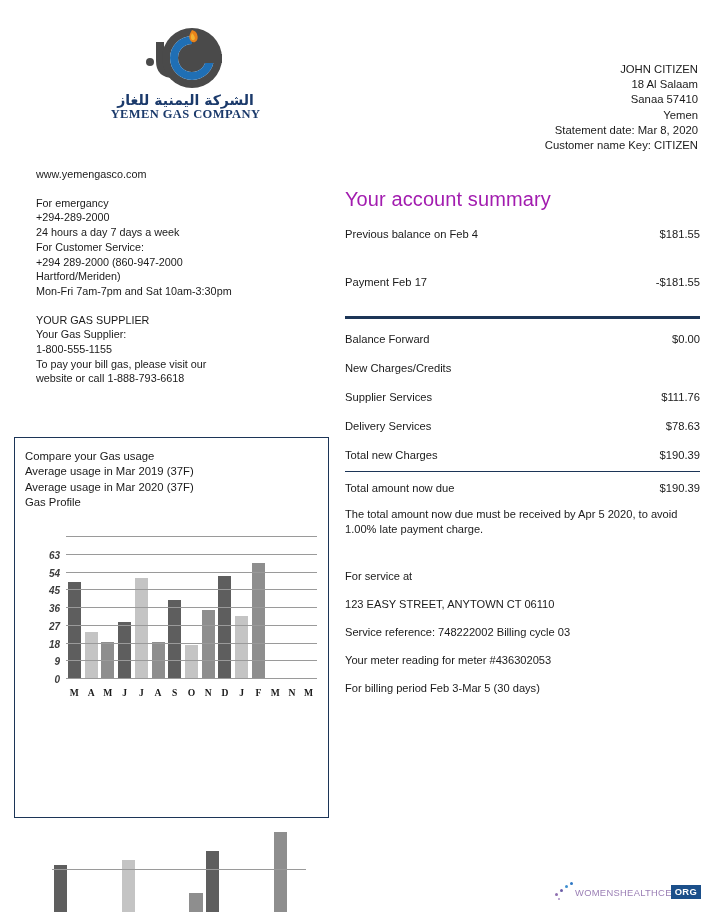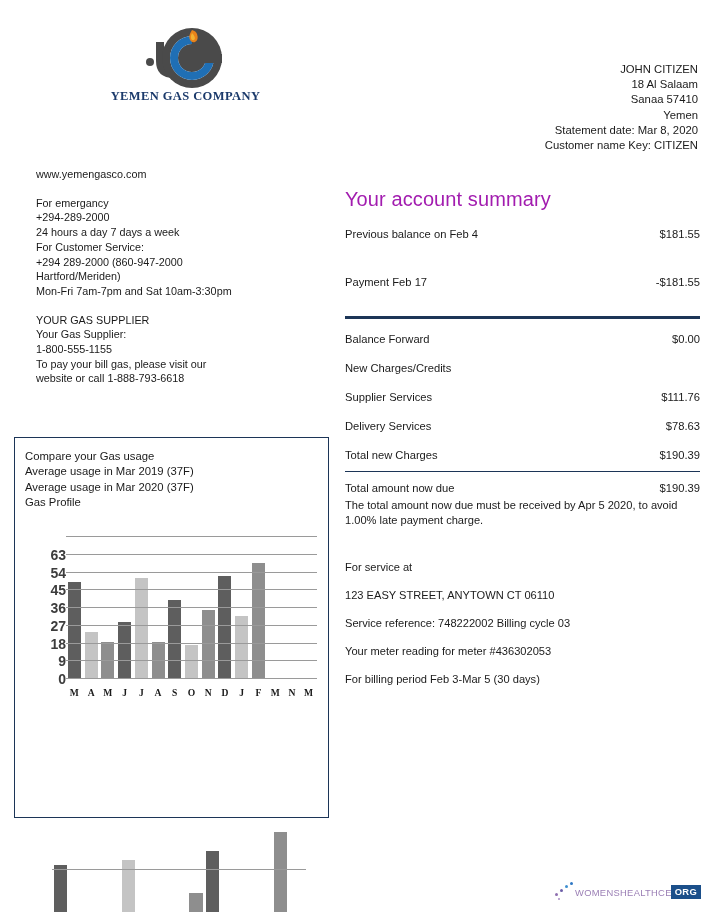--- a/index.html
+++ b/index.html
@@ -104,21 +104,21 @@
     border-top: 3px solid #1c3557;
     margin: 12px 0 13px 0;
   }
   .rule-thin {
     border-top: 1.3px solid #1c3557;
     margin: 8px 0 9px 0;
   }
   #due-note {
     font-size: 11.1px;
     line-height: 15.3px;
-    margin-top: 2px;
+    margin-top: 11px;
   }
   #service-block {
     margin-top: 31px;
     font-size: 11.1px;
     line-height: 15px;
   }
   #service-block .ln { display: block; margin-bottom: 13px; }
   #service-block .ln:last-child { margin-bottom: 0; }
   .ref-row { display: flex; }
   .ref-row .ref-a { width: 175px; }
@@ -164,25 +164,27 @@
   .gridline {
     position: absolute;
     left: 0;
     right: 0;
     height: 0;
     border-top: 1px solid #9a9a9a;
   }
   .ytick {
     position: absolute;
     right: 100%;
+    margin-right: 6px;
     transform: translateY(-50%);
-    font-size: 14px;
+    font-size: 10px;
     font-weight: bold;
     color: #3c3c3c;
     white-space: nowrap;
+    font-style: italic;
   }
   .axis-base {
     position: absolute;
     left: 0;
     right: 0;
     bottom: 0;
     height: 0;
     border-top: 1px solid #8c8c8c;
   }
   .bars {
@@ -266,20 +268,21 @@
       <path d="M30 14 L30 33 Q30 50 48 50 L44 41 Q38 41 38 33 L38 14 Z" fill="#4a4a4a"></path>
       <circle cx="24" cy="34" r="4" fill="#4a4a4a"></circle>
       <path d="M96 30 A30 30 0 1 0 66 60 A30 30 0 0 0 96 30 Z" fill="#4a4a4a"></path>
       <path d="M88 30 A22 22 0 1 1 66 8 L66 16 A14 14 0 1 0 80 30 Z" fill="#ffffff"></path>
       <path d="M66 16 A14 14 0 1 0 80 30 L88 30 A22 22 0 1 1 66 8 Z" fill="#1f6fb5"></path>
       <rect x="76" y="26" width="20" height="9" fill="#4a4a4a"></rect>
       <path d="M66 2 Q62 8 64 12 Q66 15 69 14 Q73 12 71 6 Q70 3 66 2 Z" fill="#e8821a"></path>
       <path d="M66 5 Q64 9 65.5 11.5 Q67 13 68.5 11.5 Q70 9 66 5 Z" fill="#f2b233"></path>
     </svg>
   </div>
+  <div id="logo-arabic">الشركة اليمنية للغاز</div>
   <div id="logo-latin">YEMEN GAS COMPANY</div>
 </div>
 
 <div id="address-block">
   <span class="ln">JOHN CITIZEN</span>
   <span class="ln">18 Al Salaam</span>
   <span class="ln">Sanaa 57410</span>
   <span class="ln">Yemen</span>
   <span class="ln">Statement date: Mar 8, 2020</span>
   <span class="ln">Customer name Key: CITIZEN</span>

